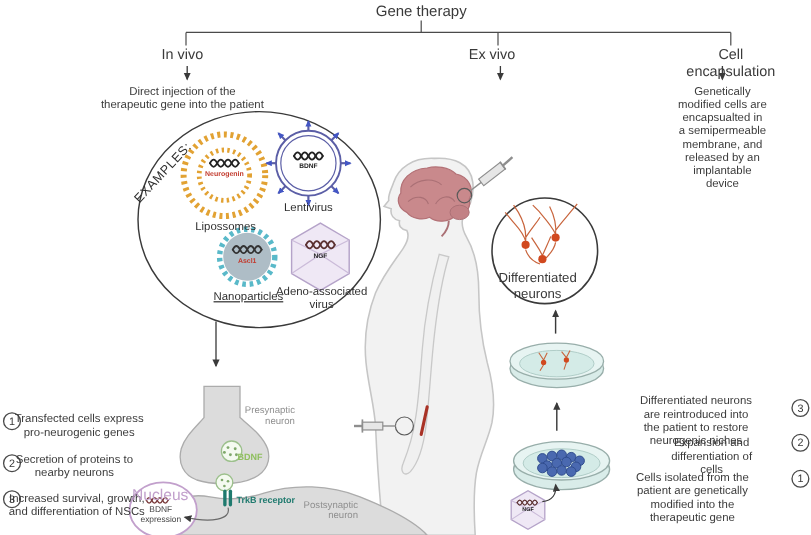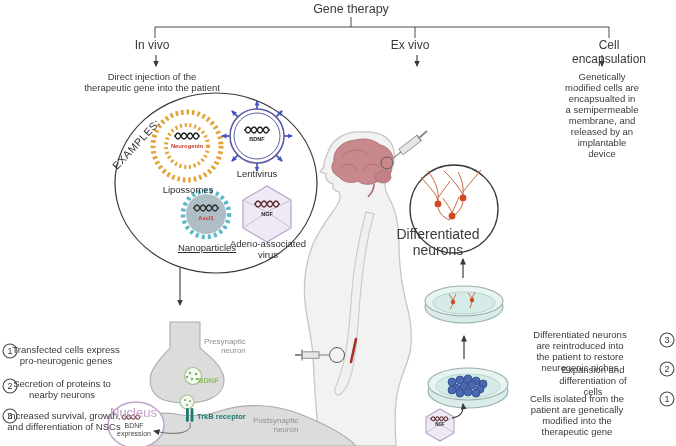--- a/index.html
+++ b/index.html
@@ -261,21 +261,21 @@
 <div class="t gray" style="left:204px;top:337px;">Presynaptic
 neuron</div>
 <div class="t bdnf" style="left:198px;top:377px;">BDNF</div>
 <div class="t trkb" style="left:197px;top:413px;">TrkB receptor</div>
 <div class="t nucleus" style="left:110px;top:405px;">Nucleus</div>
 <div class="t c nucexp" style="left:134px;top:422px;">BDNF
 expression</div>
 <div class="t gray" style="left:253px;top:416px;">Postsynaptic
 neuron</div>
 
-<div class="t c" style="left:438px;top:226px;font-size:14px;text-align:center;">Differentiated
+<div class="t c" style="left:448px;top:226px;font-size:11px;text-align:center;">Differentiated
 neurons</div>
 <div class="t c gene" style="left:440px;top:422px;font-size:4.5px;">NGF</div>
 
 <div class="t c step" style="left:580px;top:329px;">Differentiated neurons are reintroduced into
 the patient to restore neurogenic niches</div>
 <div class="t c step" style="left:593px;top:364px;">Expansion and differentiation of cells</div>
 <div class="t c step" style="left:577px;top:393px;">Cells isolated from the patient are genetically
 modified into the therapeutic gene</div>
 <div class="num" style="left:667px;top:335px;">3</div>
 <div class="num" style="left:667px;top:364px;">2</div>

